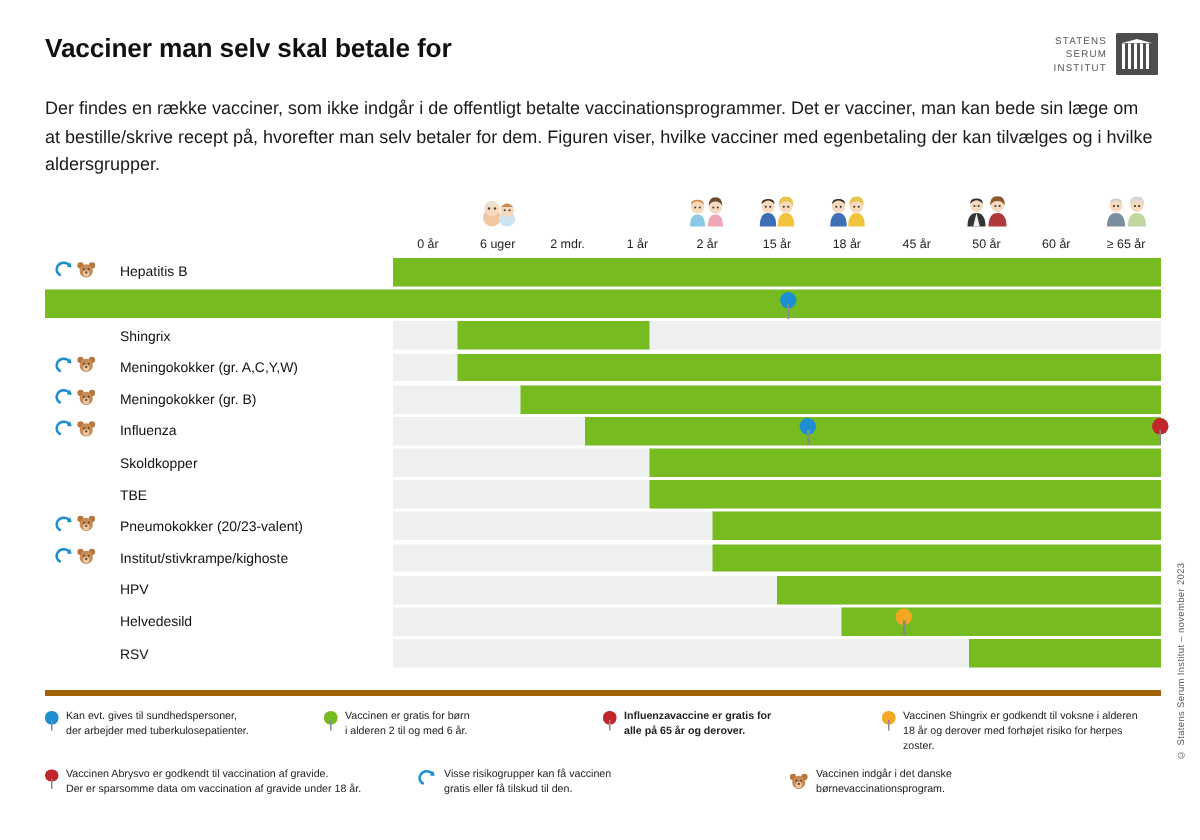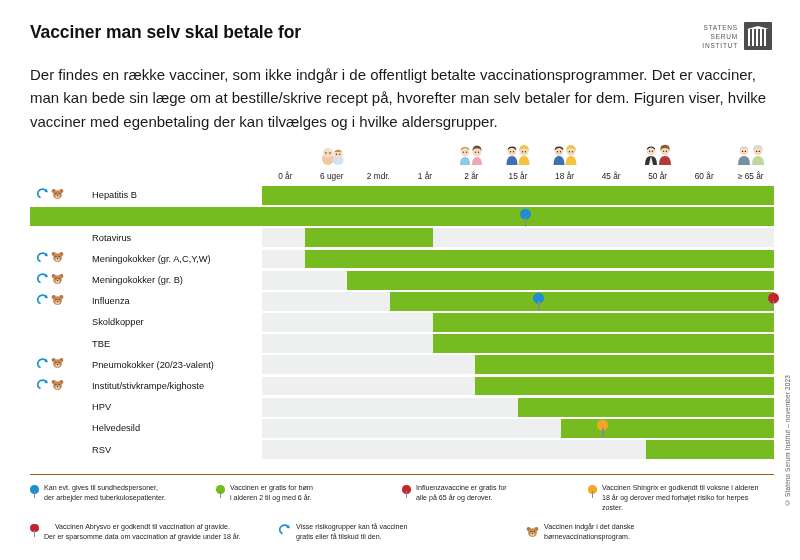--- a/index.html
+++ b/index.html
@@ -63,21 +63,21 @@
   .logo-mark:after {
     content: "";
     position: absolute;
     left: 3px; top: 4px;
     width: 22px; height: 3px;
     background: #fff;
     clip-path: polygon(0 100%, 50% 0, 100% 100%);
   }
   .intro {
     margin: 20px 2px 0 2px;
-    font-size: 15px;
+    font-size: 12px;
     line-height: 1.55;
     color: #1a1a1a;
     max-width: 740px;
   }
 
   
   .chart {
     position: relative;
     margin-top: 14px;
     margin-left: 2px;
@@ -121,21 +121,21 @@
     display: flex;
     align-items: stretch;
     height: 21.2px;
   }
   .row-label {
     width: 232px;
     flex: 0 0 232px;
     display: flex;
     align-items: center;
     justify-content: flex-start;
-    gap: 20px;
+    gap: 8px;
     padding-right: 8px;
     box-sizing: border-box;
     font-size: 9.3px;
     color: #111;
   }
   .row-label .txt {
     flex: 1;
     text-align: left;
     padding-left: 8px;
   }
@@ -176,21 +176,21 @@
     position: absolute;
     left: 5px; top: 8px;
     width: 1.4px; height: 10px;
     background: #8a8a8a;
   }
 
   
   .legend {
     margin-top: 14px;
     margin-left: 2px;
-    border-top: 1px solid #a16207;
+    border-top: 4px solid #a16207;
     padding-top: 9px;
     width: 744px;
   }
   .legend-row {
     display: flex;
     margin-bottom: 9px;
   }
   .legend-item {
     display: flex;
     align-items: flex-start;
@@ -407,21 +407,21 @@
             <div class="bar" style="left: 0%; width: 100%; background: rgb(118, 188, 33);"></div>
             <div class="pin" style="left: 66.6667%;">
               <div class="head" style="background:#1d8fd1"></div>
               <div class="stick"></div>
             </div>
           </div>
         </div>
         <div class="row">
           <div class="row-label">
             <div class="row-icons"></div>
-            <span class="txt">Rotavirus</span>
+            <span class="txt">Shingrix</span>
           </div>
           <div class="track">
             <div class="bar" style="left: 8.33333%; width: 25%; background: rgb(118, 188, 33);"></div>
           </div>
         </div>
         <div class="row">
           <div class="row-label">
             <div class="row-icons">
               <span><svg width="13" height="12" viewBox="0 0 13 12">
                   <path d="M10.5 3.2 C8.5 0.4 4.2 0.6 2.4 3.4 C1 5.6 1.9 8.2 3.9 9.3" fill="none" stroke="#1d8fd1" stroke-width="1.7" stroke-linecap="round"></path>
@@ -602,31 +602,31 @@
           <span style="white-space: pre-line;">Kan evt. gives til sundhedspersoner,
 der arbejder med tuberkulosepatienter.</span>
         </div>
         <div class="legend-item" style="flex: 1 1 0px; padding-right: 10px;">
           <span class="mark"><span class="legend-dot"><span class="head" style="background:#76bc21"></span><span class="stick"></span></span></span>
           <span style="white-space: pre-line;">Vaccinen er gratis for børn
 i alderen 2 til og med 6 år.</span>
         </div>
         <div class="legend-item" style="flex: 1 1 0px; padding-right: 10px;">
           <span class="mark"><span class="legend-dot"><span class="head" style="background:#c0272d"></span><span class="stick"></span></span></span>
-          <span style="white-space: pre-line;">Influenzavaccine er gratis for
+          <span style="white-space: pre-line; font-weight: bold;">Influenzavaccine er gratis for
 alle på 65 år og derover.</span>
         </div>
         <div class="legend-item" style="flex: 1 1 0px; padding-right: 10px;">
           <span class="mark"><span class="legend-dot"><span class="head" style="background:#f5a623"></span><span class="stick"></span></span></span>
           <span style="white-space: pre-line;">Vaccinen Shingrix er godkendt til voksne i alderen
 18 år og derover med forhøjet risiko for herpes zoster.</span>
         </div>
       </div>
     <div class="legend-row" id="legend-row-2">
-        <div class="legend-item" style="flex: 1 1 0px; padding-right: 10px; text-align: center;">
+        <div class="legend-item" style="flex: 1 1 0px; padding-right: 10px;">
           <span class="mark"><span class="legend-dot"><span class="head" style="background:#c0272d"></span><span class="stick"></span></span></span>
           <span style="white-space: pre-line;">Vaccinen Abrysvo er godkendt til vaccination af gravide.
 Der er sparsomme data om vaccination af gravide under 18 år.</span>
         </div>
         <div class="legend-item" style="flex: 1 1 0px; padding-right: 10px;">
           <span class="mark"><svg width="13" height="12" viewBox="0 0 13 12">
               <path d="M10.5 3.2 C8.5 0.4 4.2 0.6 2.4 3.4 C1 5.6 1.9 8.2 3.9 9.3" fill="none" stroke="#1d8fd1" stroke-width="1.7" stroke-linecap="round"></path>
               <path d="M10.8 0.8 L11.8 4.2 L8.5 4.0z" fill="#1d8fd1"></path>
             </svg></span>
           <span style="white-space: pre-line;">Visse risikogrupper kan få vaccinen

